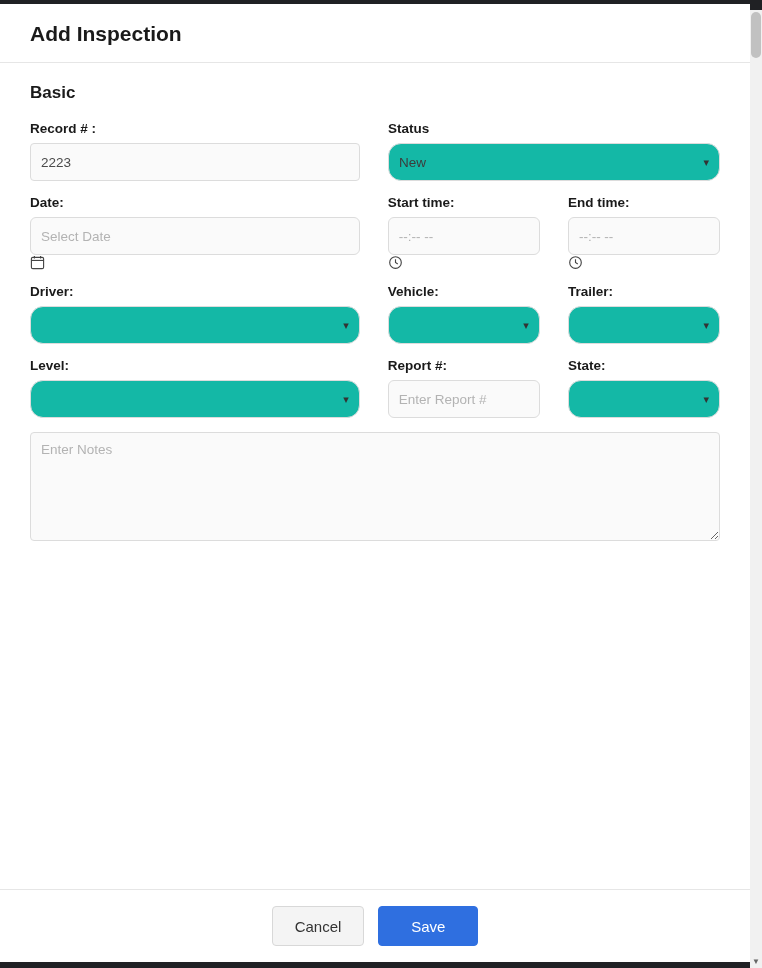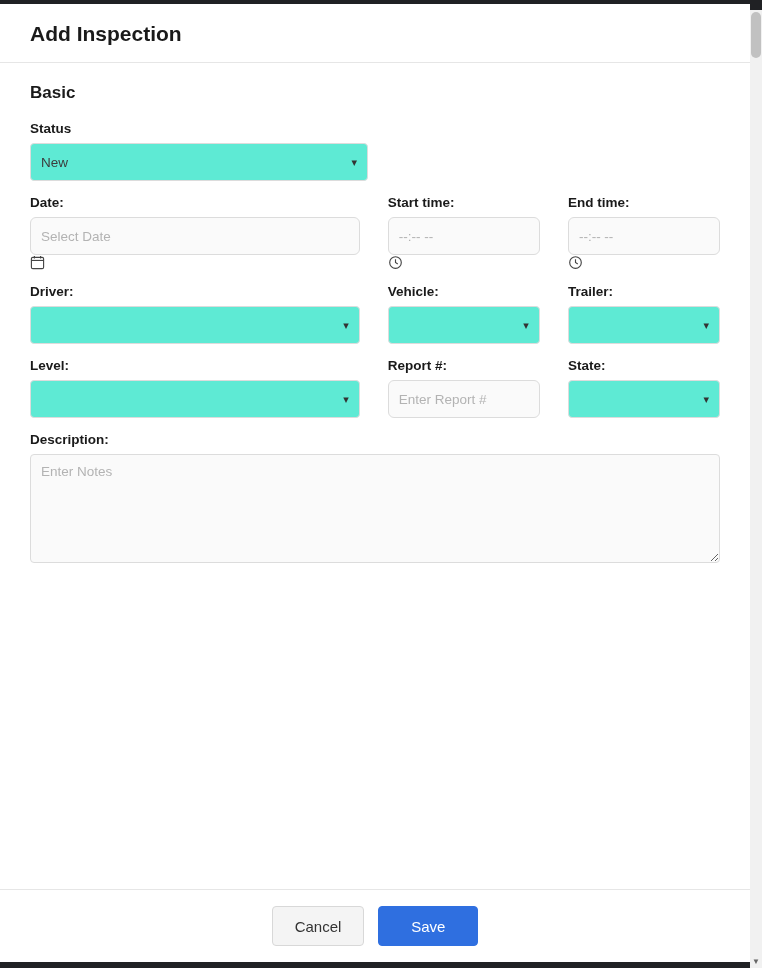--- a/index.html
+++ b/index.html
@@ -120,21 +120,22 @@
     padding: 0 10px;
     display: flex;
     align-items: center;
   }
   .control.value { color: #4a4a4a; }
   .control.placeholder { color: #b3b3b3; border-radius: 6px; }
   select.control {
     appearance: none;
     -webkit-appearance: none;
     padding-right: 10px;
-    background: #5eead4;
+    background: #14b8a6;
+    border-radius: 13px;
   }
   .chev {
     position: absolute;
     right: 11px;
     top: 50%;
     transform: translateY(-50%);
     pointer-events: none;
     color: #333;
     font-size: 11px;
     line-height: 1;
@@ -205,20 +206,24 @@
   <div class="modal">
 
     <div class="modal-header">
       <h1 class="modal-title">Add Inspection</h1>
     </div>
 
     <div class="modal-body">
       <h2 class="section-title">Basic</h2>
 
       <div class="row">
+        <div class="col-left">
+          <label class="field-label">Record # :</label>
+          <input class="control value" type="text" value="2223" style="">
+        </div>
         <div class="col-wide-right">
           <label class="field-label">Status</label>
           <div class="select-wrap">
             <select class="control">
               <option>New</option>
             </select>
             <span class="chev">▾</span>
           </div>
         </div>
       </div>
@@ -314,21 +319,20 @@
             <select class="control">
               <option></option>
             </select>
             <span class="chev">▾</span>
           </div>
         </div>
       </div>
 
       <div class="row">
         <div class="col-full">
-          <label class="field-label">Description:</label>
           <textarea class="notes" placeholder="Enter Notes" style=""></textarea>
         </div>
       </div>
     </div>
 
     <div class="modal-footer">
       <button class="btn btn-cancel">Cancel</button>
       <button class="btn btn-save">Save</button>
     </div>
 

